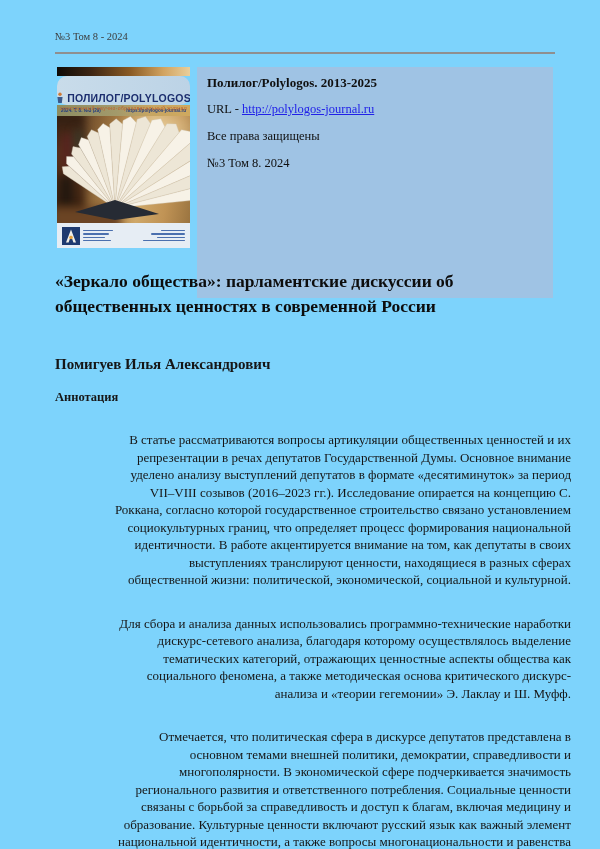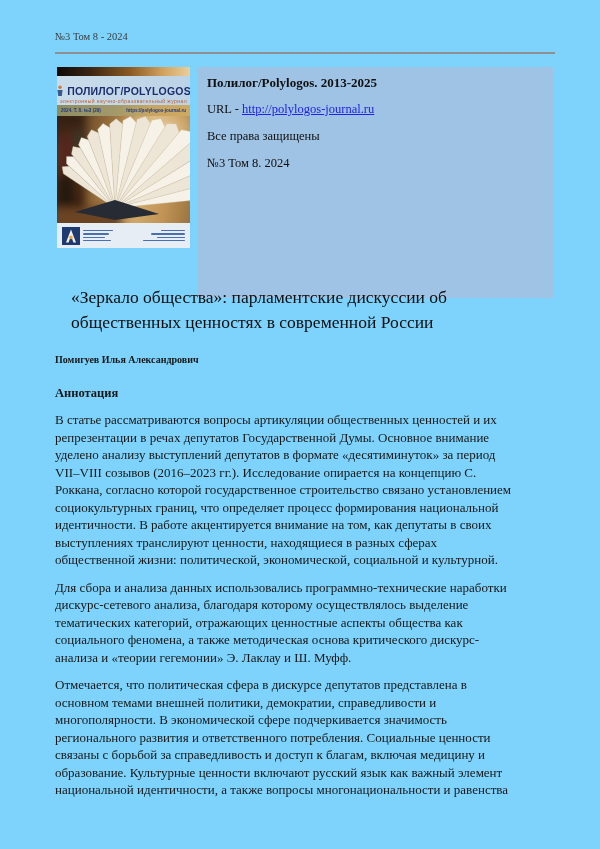--- a/index.html
+++ b/index.html
@@ -7,21 +7,21 @@
         font-family:"Liberation Serif",serif;color:#161616;}
 
   
   .issue-header{position:absolute;left:55px;top:31px;font-size:10.5px;color:#3c3c3c;}
   .rule{position:absolute;left:55px;top:52px;width:500px;height:2px;background:#8f8f8f;}
 
   
   .cover{position:absolute;left:57px;top:67px;width:133px;height:181px;overflow:hidden;
          font-family:"Liberation Sans",sans-serif;}
   .cover-topstrip{height:9px;background:linear-gradient(90deg,#0e0a06 0%,#3c2412 25%,#8a5a24 55%,#d2a360 80%,#e9cf9c 100%);}
-  .cover-head{height:29px;background:linear-gradient(90deg,#c9dcea,#bcd3e6);position:relative;padding-top:9px;box-sizing:border-box;}
+  .cover-head{height:29px;background:linear-gradient(90deg,#c9dcea,#bcd3e6);position:relative;padding-top:16px;box-sizing:border-box;border-radius:10px;}
   .cover-title-row{display:flex;align-items:center;justify-content:center;gap:3px;}
   .cover-mark{flex:0 0 auto;}
   .cover-title{font-weight:bold;font-size:10.5px;letter-spacing:.2px;color:#1c2e6e;white-space:nowrap;}
   .cover-subtitle{margin-top:1px;text-align:center;font-size:5px;letter-spacing:.45px;color:#bf5f2d;white-space:nowrap;}
   .cover-strip{height:11px;background:linear-gradient(90deg,#8d8d62 0%,#a39a6b 45%,#c7a562 70%,#cfa95f 100%);
                display:flex;justify-content:space-between;align-items:center;padding:0 4px;
                font-size:4.6px;font-weight:bold;color:#1f3a80;white-space:nowrap;}
   .cover-photo{height:107px;position:relative;overflow:hidden;
                background:linear-gradient(100deg,#45301e 0%,#5e4026 14%,#8a6336 30%,#b58a4e 48%,#cfa869 64%,#c09355 82%,#9a7440 100%);}
   .blob{position:absolute;filter:blur(4px);}
@@ -40,25 +40,25 @@
 
   
   .info-box{position:absolute;left:197px;top:67px;width:356px;height:231px;background:#9fc3e4;
             box-sizing:border-box;padding:2px 8px 0 10px;font-size:12.5px;color:#101010;}
   .ib-line{height:27px;display:flex;align-items:center;white-space:nowrap;}
   .ib-bold{font-weight:bold;font-size:13px;}
   .ib-link{color:#2121e8;text-decoration:underline;cursor:pointer;}
 
   
   .article{position:absolute;left:55px;top:269px;width:516px;}
-  .article-title{margin:16px;font-size:17.5px;line-height:25px;font-weight:normal;white-space:pre-line;color:#0d0d0d;}
-  .author{margin-top:12px;font-weight:bold;font-size:10px;line-height:18px;}
+  .article-title{margin:0;font-size:17.5px;line-height:25px;font-weight:bold;white-space:pre-line;color:#0d0d0d;}
+  .author{margin-top:36px;font-weight:bold;font-size:15px;line-height:18px;}
   .affiliation{font-style:italic;font-size:13px;line-height:18px;white-space:pre-line;}
   .abstract-heading{margin-top:16px;font-weight:bold;font-size:12.5px;line-height:16px;}
-  .abstract-para{margin:10px 0 0;font-size:13px;line-height:17.5px;white-space:pre-line;}
+  .abstract-para{margin:26px 0 0;font-size:13px;line-height:17.5px;white-space:pre-line;text-align:right;}
 </style>
 </head>
 <body>
 
 <div class="page">
 
   <div class="issue-header">№3 Том 8 - 2024</div>
   <div class="rule"></div>
 
   <div class="cover">

